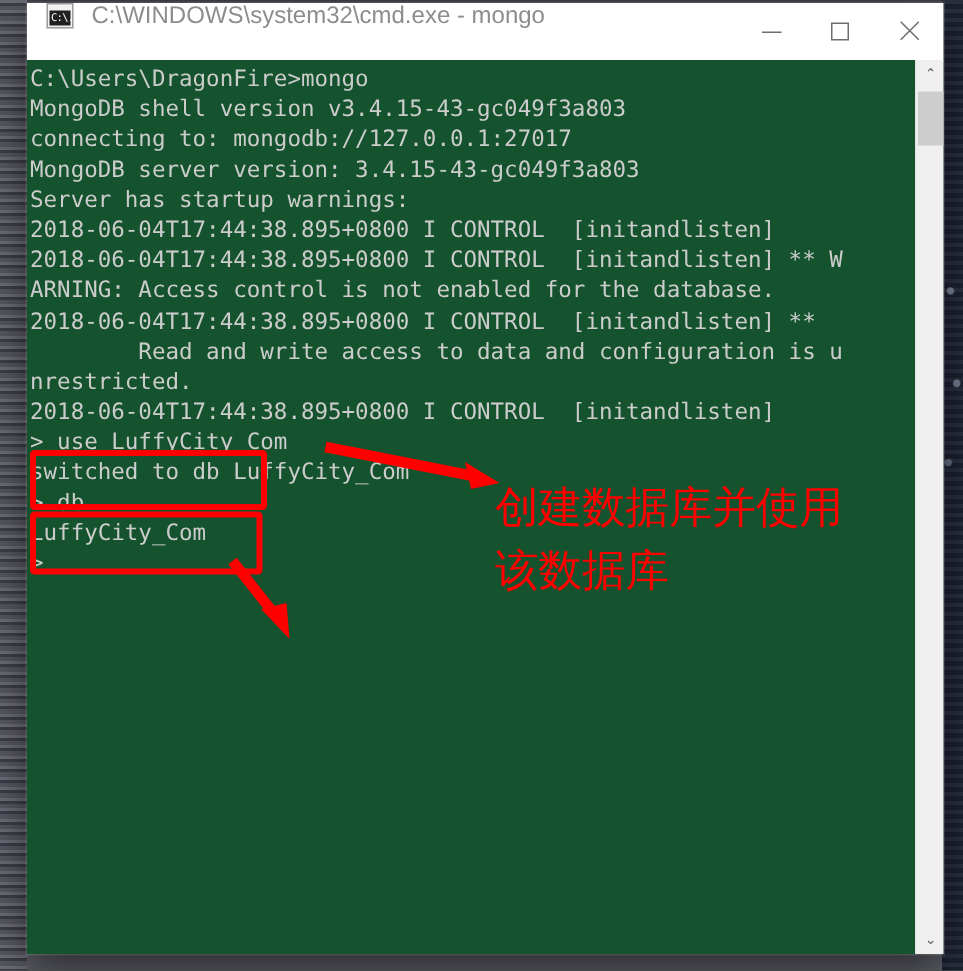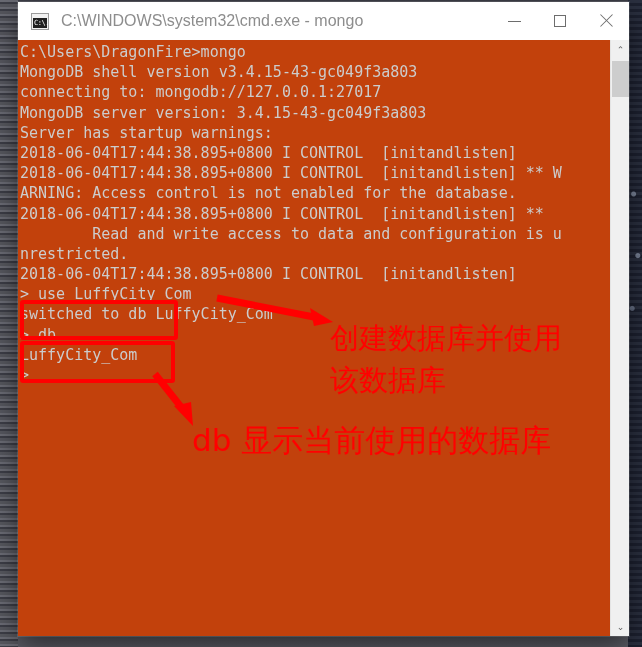--- a/index.html
+++ b/index.html
@@ -65,21 +65,20 @@
     height: 634px;
     background: #000;
     box-shadow: 0 0 0 1px rgba(255,255,255,.12), 0 10px 26px rgba(0,0,0,.55);
   }
 
   
   #titlebar {
     height: 38px;
     background: #ffffff;
     display: flex;
-    align-items: center;
     position: relative;
     border-bottom: 1px solid #14b8a6;
   }
   #app-icon {
     width: 18px; height: 17px;
     margin-left: 13px;
     background: #f2f2f2;
     border: 1px solid #9b9b9b;
     position: relative;
     flex: 0 0 auto;
@@ -139,21 +138,21 @@
   }
   .winbtn .glyph-close::before { transform: rotate(45deg); }
   .winbtn .glyph-close::after  { transform: rotate(-45deg); }
 
   
   #console-area {
     position: absolute;
     left: 0; top: 38px;
     width: 611px;
     height: 596px;
-    background: #c2410c;
+    background: #14532d;
     overflow: hidden;
   }
   #console-text {
     position: absolute;
     left: 2px; top: 2px;
     width: 590px;
     font-family: "DejaVu Sans Mono", "Liberation Mono", monospace;
     font-size: 15px;
     line-height: 20.2px;
     color: #cccccc;
@@ -275,15 +274,14 @@
     <path d="M118,34 L95,20 L99,38 Z" fill="#ff0000"></path>
   </svg>
 
   <svg class="arrow-svg" id="arrow-2" width="70" height="70" viewBox="0 0 70 70">
     <path d="M10,4 L40,42" stroke="#ff0000" stroke-width="7" fill="none" stroke-linecap="butt"></path>
     <path d="M48,56 L29,36 L46,32 Z" fill="#ff0000"></path>
   </svg>
 
   <div class="anno-text" id="anno-create">创建数据库并使用该数据库</div>
 
-  <div class="anno-text" id="anno-show">db 显示当前使用的数据库</div>
 
 </div>
 
 </body></html>

